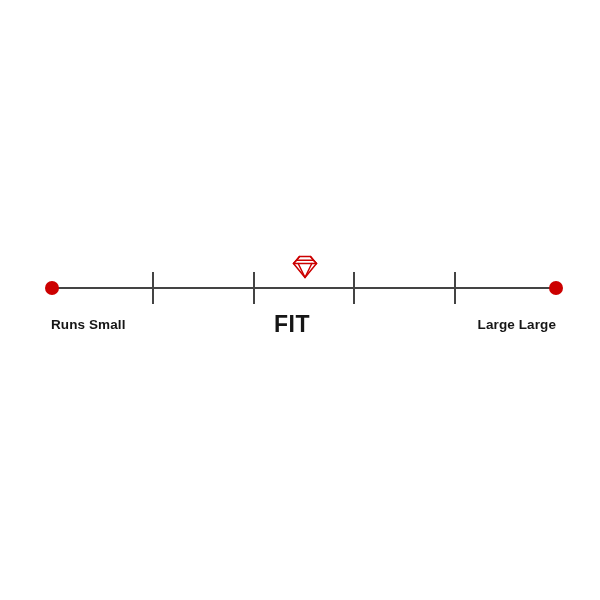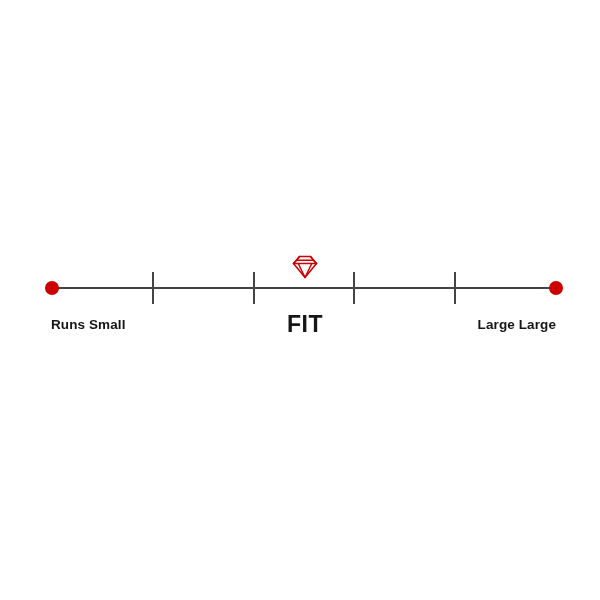--- a/index.html
+++ b/index.html
@@ -65,21 +65,21 @@
   }
   .scale-label.left {
     left: 52px;
     transform: translateX(-1px);
   }
   .scale-label.right {
     left: 556px;
     transform: translateX(-100%);
   }
   .scale-label.center {
-    left: 305px;
+    left: 292px;
     transform: translateX(-50%);
     top: 311px;
     font-size: 23px;
     letter-spacing: 0.5px;
   }
 
   
   .gem-marker {
     position: absolute;
     left: 305px;

